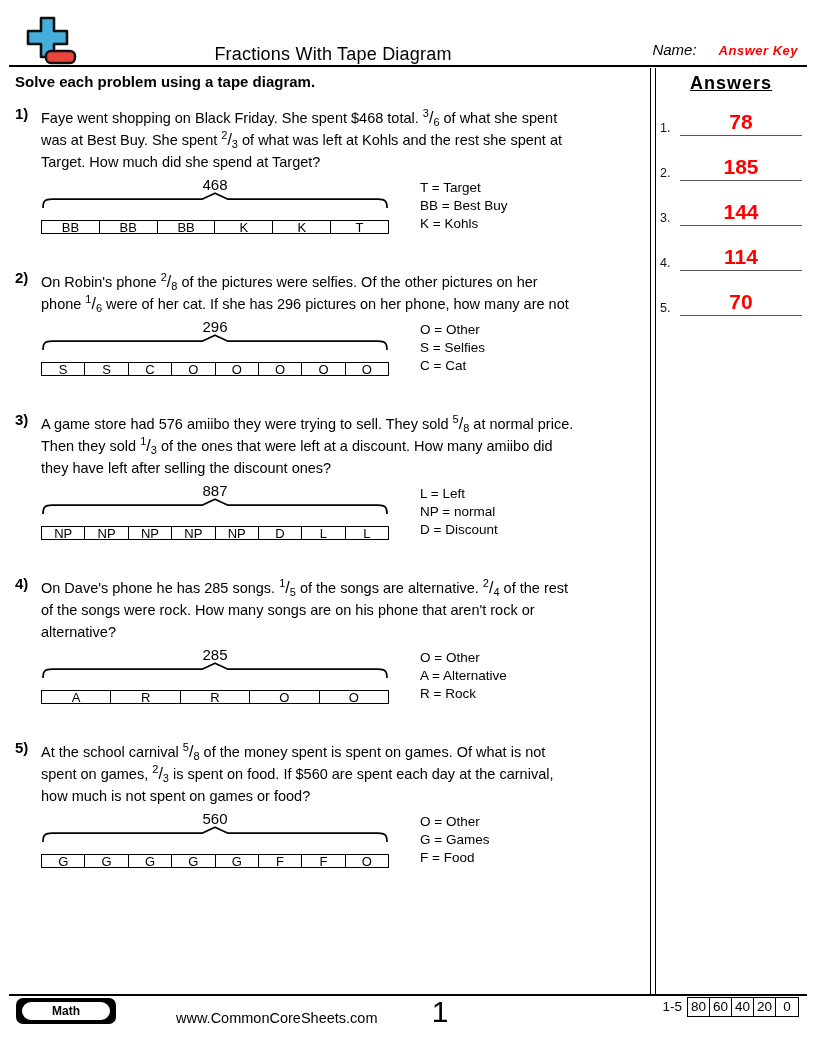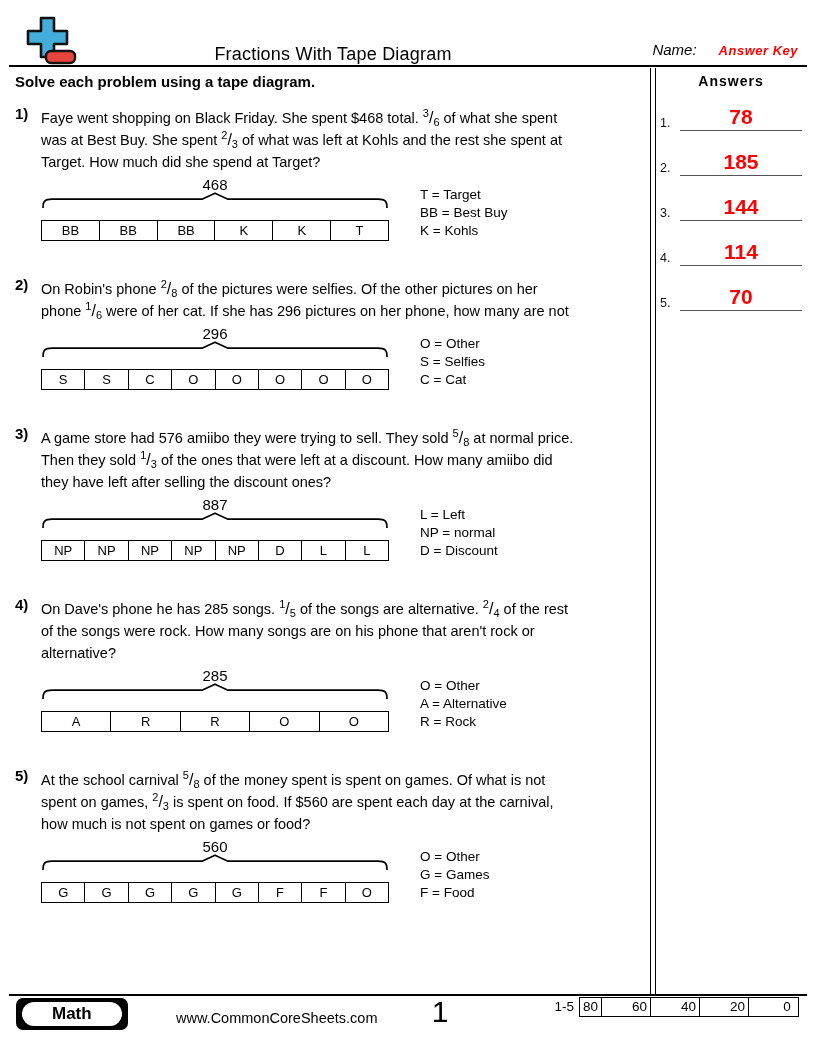--- a/index.html
+++ b/index.html
@@ -33,46 +33,46 @@
   .tline { font-size: 14.5px; line-height: 22px; white-space: nowrap; }
   .frac sup, .frac sub { font-size: 11px; line-height: 0; }
   .frac sup { vertical-align: 0.55em; }
   .frac sub { vertical-align: -0.28em; }
   .frac .fsl { font-size: 16px; }
 
   .diagram { display: flex; align-items: flex-end; margin-top: 3px; }
   .tape { width: 348px; flex: none; }
   .tape-total { text-align: center; font-size: 15px; margin-bottom: -1px; }
   .brace { display: block; width: 348px; height: 16px; }
-  .cells { display: flex; border: 1.8px solid #000; height: 21px; background: #fff; margin-top: 12px; }
+  .cells { display: flex; border: 1.8px solid #000; height: 14px; background: #fff; margin-top: 12px; }
   .cell { flex: 1; display: flex; align-items: center; justify-content: center;
           font-size: 13px; border-right: 1.4px solid #000; }
   .cell:last-child { border-right: none; }
   .legend { margin-left: 31px; font-size: 13.5px; line-height: 18px; padding-bottom: 1px; }
 
   
-  .answers-heading { font-size: 14px; font-weight: bold; 
+  .answers-heading { font-size: 18px; font-weight: bold; text-decoration: underline;
                      text-align: center; letter-spacing: 1px; margin: 2px 0 0 0; }
   .answer-row { display: flex; align-items: flex-end; height: 45px; }
   .answer-row:first-of-type { margin-top: -3px; }
   .answer-num { width: 20px; font-size: 12.5px; color: #111; padding-bottom: 1px; flex: none; }
   .answer-blank { flex: 1; border-bottom: 1.6px solid #555; text-align: center; }
   .answer-value { color: var(--accent); font-weight: bold; font-size: 21px; line-height: 1;
                   display: inline-block; padding-bottom: 3px; }
 
   
   .footer { position: absolute; left: 0; right: 0; top: 994px; height: 62px; }
   .footer-rule { position: absolute; left: 9px; right: 9px; top: 0; border-top: 2.5px solid #000; }
   .subject-badge { position: absolute; left: 16px; top: 4px; background: #000; border-radius: 7px; padding: 4px 6px; }
-  .subject-badge-inner { background: #fff; border-radius: 14px; padding: 2px 30px; font-size: 17px; font-weight: bold; }
+  .subject-badge-inner { background: #fff; border-radius: 14px; padding: 2px 30px; font-size: 12px; font-weight: bold; }
   .website { position: absolute; left: 176px; top: 16px; font-size: 14.5px; }
   .page-number { position: absolute; left: 420px; top: 1px; width: 40px; text-align: center; font-size: 30px; }
   .score { position: absolute; right: 17px; top: 3px; display: flex; align-items: flex-start; }
   .score-label { font-size: 13.5px; padding-top: 2px; margin-right: 5px; }
-  .score-boxes { display: flex; border: 1.6px solid #000; gap: 27px; }
+  .score-boxes { display: flex; border: 1.6px solid #000; }
   .score-cell { width: 22px; height: 18px; font-size: 13.5px; text-align: center; line-height: 18px;
                 border-right: 1.6px solid #000; }
   .score-cell:last-child { border-right: none; }
 </style>
 </head>
 <body>
 
 <div class="page">
 
   <div class="header">

